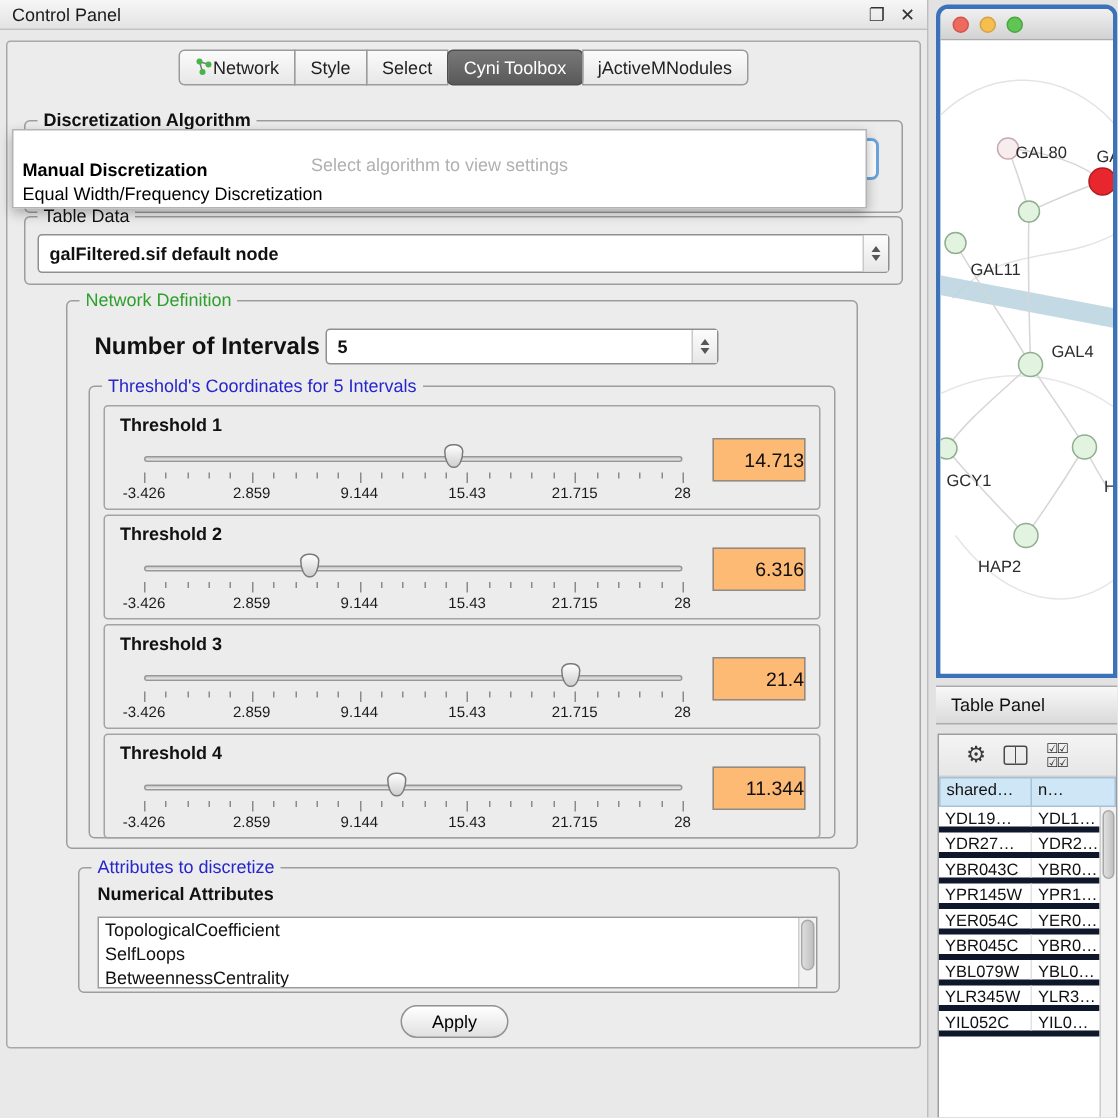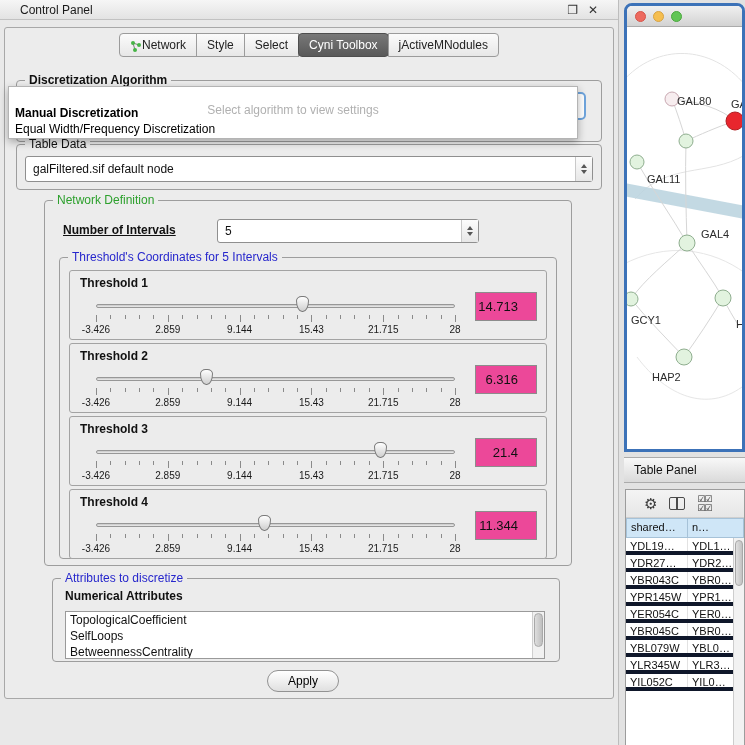--- a/index.html
+++ b/index.html
@@ -3,77 +3,77 @@
 <meta charset="utf-8">
 <style>
   * { margin:0; padding:0; box-sizing:border-box; }
   html,body { width:745px; height:745px; }
   body { font-family:"Liberation Sans", sans-serif; font-size:12px; color:#111;
          background:#e2e2e2; position:relative; overflow:hidden; }
 
   
   .control-panel { position:absolute; left:0; top:0; width:619px; height:745px;
                    background:#e9e9e9; border-right:1px solid #bdbdbd; }
-  .titlebar { height:20px; display:flex; align-items:center; padding:0 20px;
+  .titlebar { height:20px; display:flex; align-items:center; padding:0 8px;
               background:linear-gradient(#f6f6f6,#e3e3e3); border-bottom:1px solid #c2c2c2; }
   .titlebar .t { font-size:12px; color:#1a1a1a; }
   .win-btns { margin-left:auto; display:flex; gap:10px; align-items:center; font-size:12px; color:#333; }
   .win-btn { cursor:default; line-height:1; }
 
   .panel-body { position:absolute; left:4px; top:27px; width:610px; height:672px;
                 border:1px solid #a8a8a8; border-radius:3px; background:#ececec; }
 
   .tabbar { position:absolute; top:33px; left:0; width:619px; display:flex; justify-content:center; z-index:6; }
   .tab { background:linear-gradient(#fbfbfb,#e7e7e7); border:1px solid #9b9b9b; padding:4px 10px;
-         font-size:12px; display:flex; align-items:flex-end; gap:0; margin-left:-1px; color:#222; }
+         font-size:12px; display:flex; align-items:flex-start; gap:0; margin-left:-1px; color:#222; }
   .tab:first-child { border-radius:4px 0 0 4px; }
   .tab:last-child { border-radius:0 4px 4px 0; }
   .tab.selected { background:linear-gradient(#787878,#595959); color:#fff; border-color:#4e4e4e; border-radius:4px; }
 
   .group { position:absolute; border:1px solid #9d9d9d; border-radius:4px; }
   .legend { position:absolute; top:-8px; left:8px; background:#ececec; padding:0 4px; font-size:12px; white-space:nowrap; }
   .legend.bold { font-weight:bold; }
   .legend.green { color:#2da02d; }
   .legend.blue { color:#2626cc; }
 
   .combo { display:flex; align-items:center; background:#fff; border:1px solid #8f8f8f; border-radius:3px; }
-  .combo .txt { flex:1; padding:0 7px; font-size:12px; overflow:hidden; white-space:nowrap; }
+  .combo .txt { flex:1; padding:0 7px; font-size:12px; overflow:hidden; white-space:nowrap;font-weight:bold; }
   .stepper { width:17px; align-self:stretch; display:flex; flex-direction:column; align-items:center;
              justify-content:center; gap:2px; border-left:1px solid #c9c9c9; background:linear-gradient(#fcfcfc,#e7e7e7); }
   .arr-up { width:0; height:0; border-left:3px solid transparent; border-right:3px solid transparent; border-bottom:4px solid #555; }
   .arr-dn { width:0; height:0; border-left:3px solid transparent; border-right:3px solid transparent; border-top:4px solid #555; }
 
   
   .algo-combo { position:absolute; left:24px; top:92px; width:562px; height:28px; border:2px solid #6ea4dc; border-radius:5px; background:#fff; z-index:2; }
 
   .popup { position:absolute; left:8px; top:86px; width:570px; height:53px; background:#fff;
            border:1px solid #b4b4b4; box-shadow:0 3px 8px rgba(0,0,0,.3); z-index:8; }
   .popup .ph { text-align:center; color:#b0b0b0; font-size:12px; padding-top:16px; height:18px; }
   .popup .opt { font-size:12px; padding:0 6px; height:16px; line-height:16px; color:#000; }
   .popup .opt.bold { font-weight:bold; }
 
-  .nintervals-label { font-weight:bold; font-size:12px;text-decoration:underline; }
+  .nintervals-label { font-weight:bold; font-size:16px; }
   .thr-title { font-weight:bold; font-size:12px; }
 
   .threshold-row { position:relative; border:1px solid #a3a3a3; border-radius:3px; background:#ececec;
                    display:flex; align-items:center; padding:5px 9px 3px 10px; height:70px; margin:0 9px 3px 9px; }
   .slider-area { flex:1; height:100%; }
   .slider { position:relative; height:46px; margin:3px 10px 0 14px; }
   .groove { position:absolute; left:2px; right:2px; top:11px; height:4px; background:linear-gradient(#c6c6c6,#ededed);
             border:1px solid #979797; border-radius:2px; }
   .thumb { position:absolute; top:3px; width:13px; height:16px; margin-left:-7px; z-index:2;
            background:linear-gradient(#fefefe,#cfcfcf); border:1px solid #7a7a7a;
            border-radius:6px 6px 50% 50% / 5px 5px 75% 75%; }
   .ticks { position:absolute; left:2px; right:2px; top:22px; height:8px; }
   .tick { position:absolute; top:0; width:1px; height:4px; background:#8a8a8a; }
   .tick.major { height:7px; }
   .scale { position:absolute; left:2px; right:2px; top:31px; height:12px; font-size:10px; color:#1a1a1a; }
   .scale span { position:absolute; transform:translateX(-50%); white-space:nowrap; }
-  .value-box { width:62px; height:29px; background:#ec4899; border:1px solid #8c8c8c; margin-left:8px;
-               display:flex; align-items:center; justify-content:flex-end; padding:0 18px; font-size:13px; }
+  .value-box { width:62px; height:29px; background:#fdba74; border:1px solid #8c8c8c; margin-left:8px;
+               display:flex; align-items:center; justify-content:flex-end; padding:0 0; font-size:13px; }
 
   .attr-title { font-weight:bold; font-size:12px; }
   .listbox { position:absolute; left:12px; right:14px; top:32px; height:48px; background:#fff;
              border:1px solid #9a9a9a; overflow:hidden; }
   .listbox .item { font-size:12px; line-height:16px; padding-left:4px; white-space:nowrap; }
   .list-scroll { position:absolute; right:0; top:0; bottom:0; width:12px; background:#f1f1f1; border-left:1px solid #cfcfcf; }
   .list-scroll .thumb-v { position:absolute; left:1px; right:1px; top:1px; height:34px;
                           background:linear-gradient(90deg,#dedede,#bfbfbf); border:1px solid #a8a8a8; border-radius:5px; }
 
   .apply-btn { position:absolute; left:267px; top:670px; width:72px; height:22px; border:1px solid #929292;

